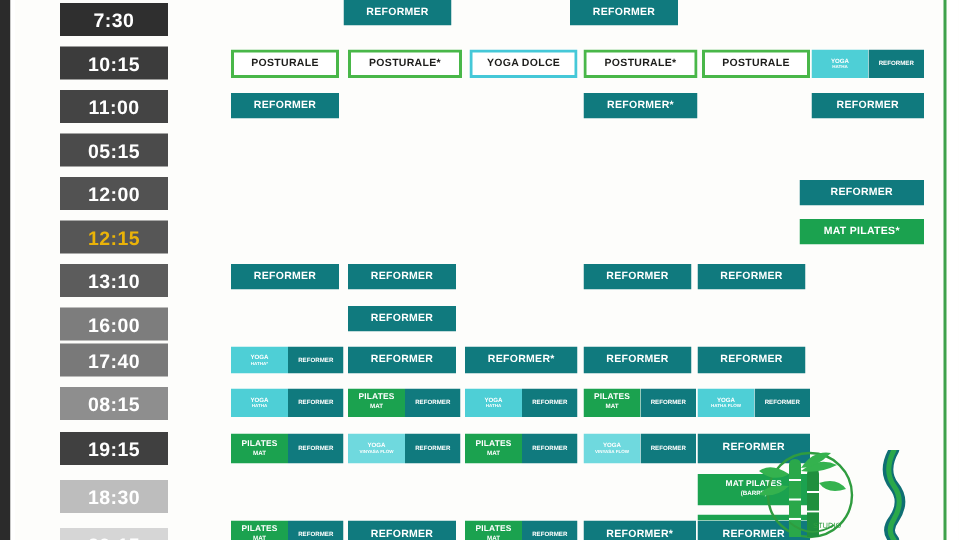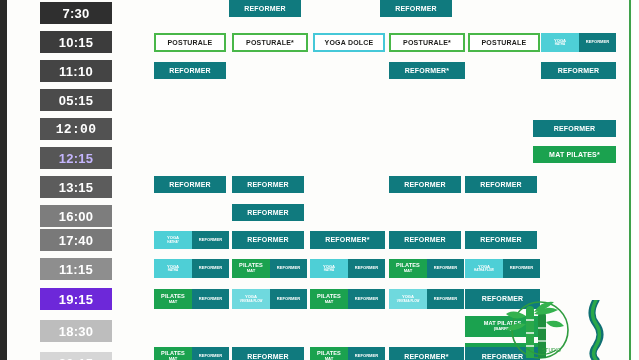--- a/index.html
+++ b/index.html
@@ -89,29 +89,29 @@
 <body>
 
 <div id="sheet">
 
   <div class="page-edge-left"></div>
   <div class="page-edge-left-in"></div>
 
   <div id="time-col">
       <div class="time-chip" style="left: 40px; top: 2px; background: rgb(47, 47, 47); color: rgb(255, 255, 255);">7:30</div>
       <div class="time-chip" style="left: 40px; top: 31px; background: rgb(60, 60, 60); color: rgb(255, 255, 255);">10:15</div>
-      <div class="time-chip" style="left: 40px; top: 60px; background: rgb(68, 68, 68); color: rgb(255, 255, 255);">11:10</div>
+      <div class="time-chip" style="left: 40px; top: 60px; background: rgb(68, 68, 68); color: rgb(255, 255, 255);">11:00</div>
       <div class="time-chip" style="left: 40px; top: 89px; background: rgb(75, 75, 75); color: rgb(255, 255, 255);">05:15</div>
-      <div class="time-chip" style="left: 40px; top: 118px; background: rgb(82, 82, 82); color: rgb(255, 255, 255); font-family: Liberation Mono, monospace;">12:00</div>
-      <div class="time-chip" style="left: 40px; top: 147px; background: rgb(86, 86, 86); color: #c4b5fd;">12:15</div>
-      <div class="time-chip" style="left: 40px; top: 176px; background: rgb(92, 92, 92); color: rgb(255, 255, 255);">13:15</div>
+      <div class="time-chip" style="left: 40px; top: 118px; background: rgb(82, 82, 82); color: rgb(255, 255, 255);">12:00</div>
+      <div class="time-chip" style="left: 40px; top: 147px; background: rgb(86, 86, 86); color: #eab308;">12:15</div>
+      <div class="time-chip" style="left: 40px; top: 176px; background: rgb(92, 92, 92); color: rgb(255, 255, 255);">13:10</div>
       <div class="time-chip" style="left: 40px; top: 205px; background: rgb(125, 125, 125); color: rgb(255, 255, 255);">16:00</div>
       <div class="time-chip" style="left: 40px; top: 229px; background: rgb(121, 121, 121); color: rgb(255, 255, 255);">17:40</div>
-      <div class="time-chip" style="left: 40px; top: 258px; background: rgb(142, 142, 142); color: rgb(255, 255, 255);">11:15</div>
-      <div class="time-chip" style="left: 40px; top: 288px; background: #6d28d9; color: rgb(255, 255, 255);">19:15</div>
+      <div class="time-chip" style="left: 40px; top: 258px; background: rgb(142, 142, 142); color: rgb(255, 255, 255);">08:15</div>
+      <div class="time-chip" style="left: 40px; top: 288px; background: #404040; color: rgb(255, 255, 255);">19:15</div>
       <div class="time-chip" style="left: 40px; top: 320px; background: rgb(189, 189, 189); color: rgb(255, 255, 255);">18:30</div>
       <div class="time-chip" style="left: 40px; top: 352px; background: rgb(214, 214, 214); color: rgb(255, 255, 255);">20:15</div>
     </div>
   <div id="blocks-layer">
       <div class="blk" style="left: 229px; top: 0px; width: 72px; height: 17px;">
         <div class="seg t-teal mid" style="width: 100%;">
           <div>
             <span class="l1">REFORMER</span>
           </div>
         </div>

